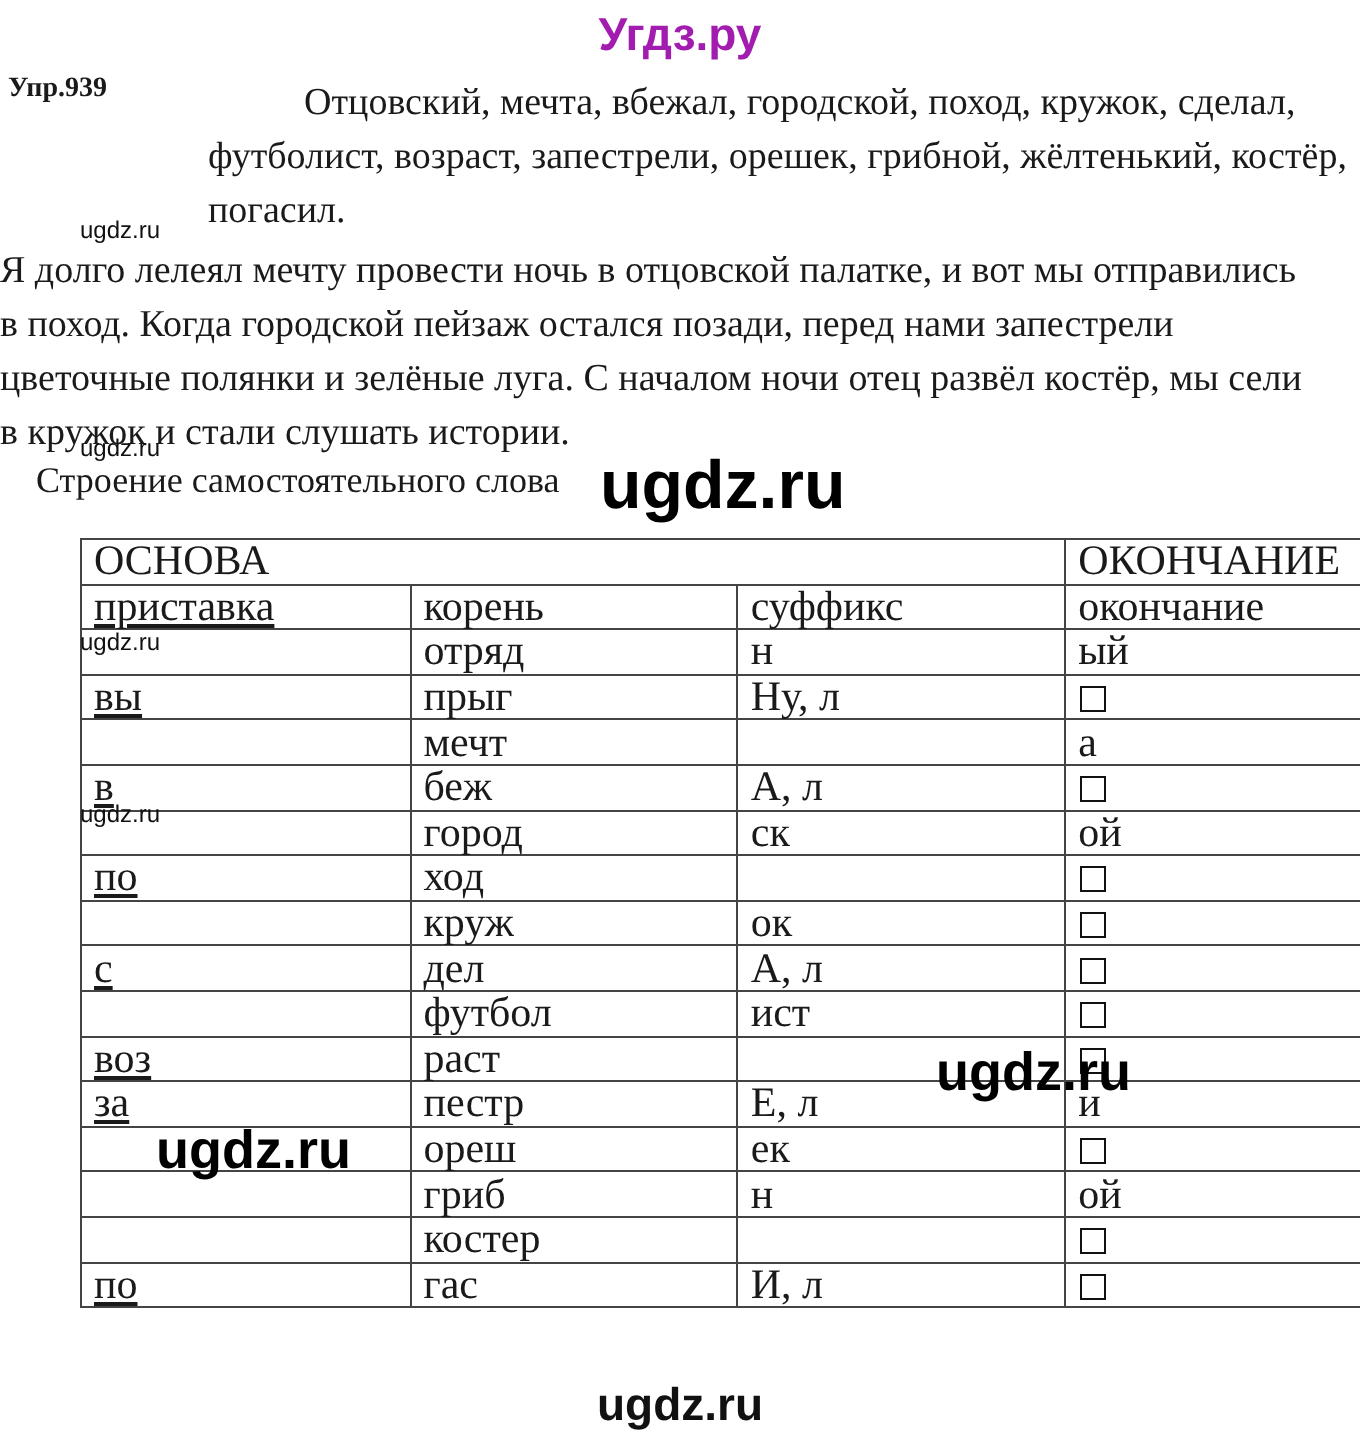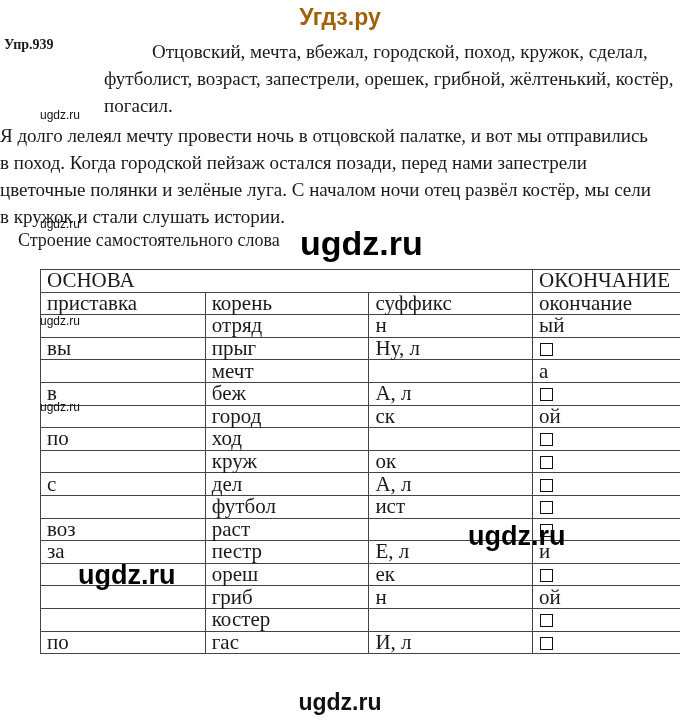--- a/index.html
+++ b/index.html
@@ -1,29 +1,29 @@
 <!DOCTYPE html>
 <html><head>
 <meta charset="utf-8">
 <style>
   html, body { margin: 0; padding: 0; background: #ffffff; }
   body { width: 680px; height: 724px; position: relative; overflow: hidden; color: #1a1a1a; }
   .serif { font-family: "Liberation Serif", "DejaVu Serif", serif; }
   .sans { font-family: "Liberation Sans", "DejaVu Sans", sans-serif; }
-  .site-title { position: absolute; left: 0; width: 680px; top: 4px; text-align: center; font-size: 23px; font-weight: bold; color: #a16207; }
+  .site-title { position: absolute; left: 0; width: 680px; top: 4px; text-align: center; font-size: 23px; font-weight: bold; color: #a21caf; }
   .ex-label { position: absolute; left: 4px; top: 37px; font-size: 14px; font-weight: bold; }
   .words { position: absolute; left: 64px; top: 38px; width: 600px; font-size: 19px; line-height: 27px; text-indent: 48px; margin-left: 40px; }
   .story { position: absolute; left: 0; top: 122px; width: 660px; font-size: 19px; line-height: 27px; }
   .caption { position: absolute; left: 18px; top: 230px; font-size: 18px; }
   .wm-small { position: absolute; font-size: 12px; color: #111; }
   .wm-big { position: absolute; font-size: 34px; font-weight: bold; color: #000; line-height: 1; }
   .wm-bottom { position: absolute; left: 0; width: 680px; top: 689px; text-align: center; font-size: 23px; font-weight: bold; color: #111; }
   table.morph { position: absolute; left: 11px; top: 269px; width: 656px; border-collapse: collapse; font-size: 21px; margin-left: 29px; }
   table.morph td { border: 1.5px solid #444; height: 21.6px; padding: 0 0 0 6px; line-height: 19px; vertical-align: middle; }
-  .c1 { width: 158px; } .c2 { width: 157px; } .c3 { width: 157px; } .c4 { width: 156px; }
+  .c1 { width: 158px; text-decoration: underline; } .c2 { width: 157px; } .c3 { width: 157px; } .c4 { width: 156px; }
   .box { display: inline-block; width: 11px; height: 11px; border: 1.6px solid #111; vertical-align: -1px; margin-left: 1px; }
 </style>
 </head>
 <body>
 
 <div class="site-title sans">Угдз.ру</div>
 
 <div class="ex-label serif">Упр.939</div>
 <div class="words serif">Отцовский, мечта, вбежал, городской, поход, кружок, сделал, футболист, возраст, запестрели, орешек, грибной, жёлтенький, костёр, погасил.</div>
 

